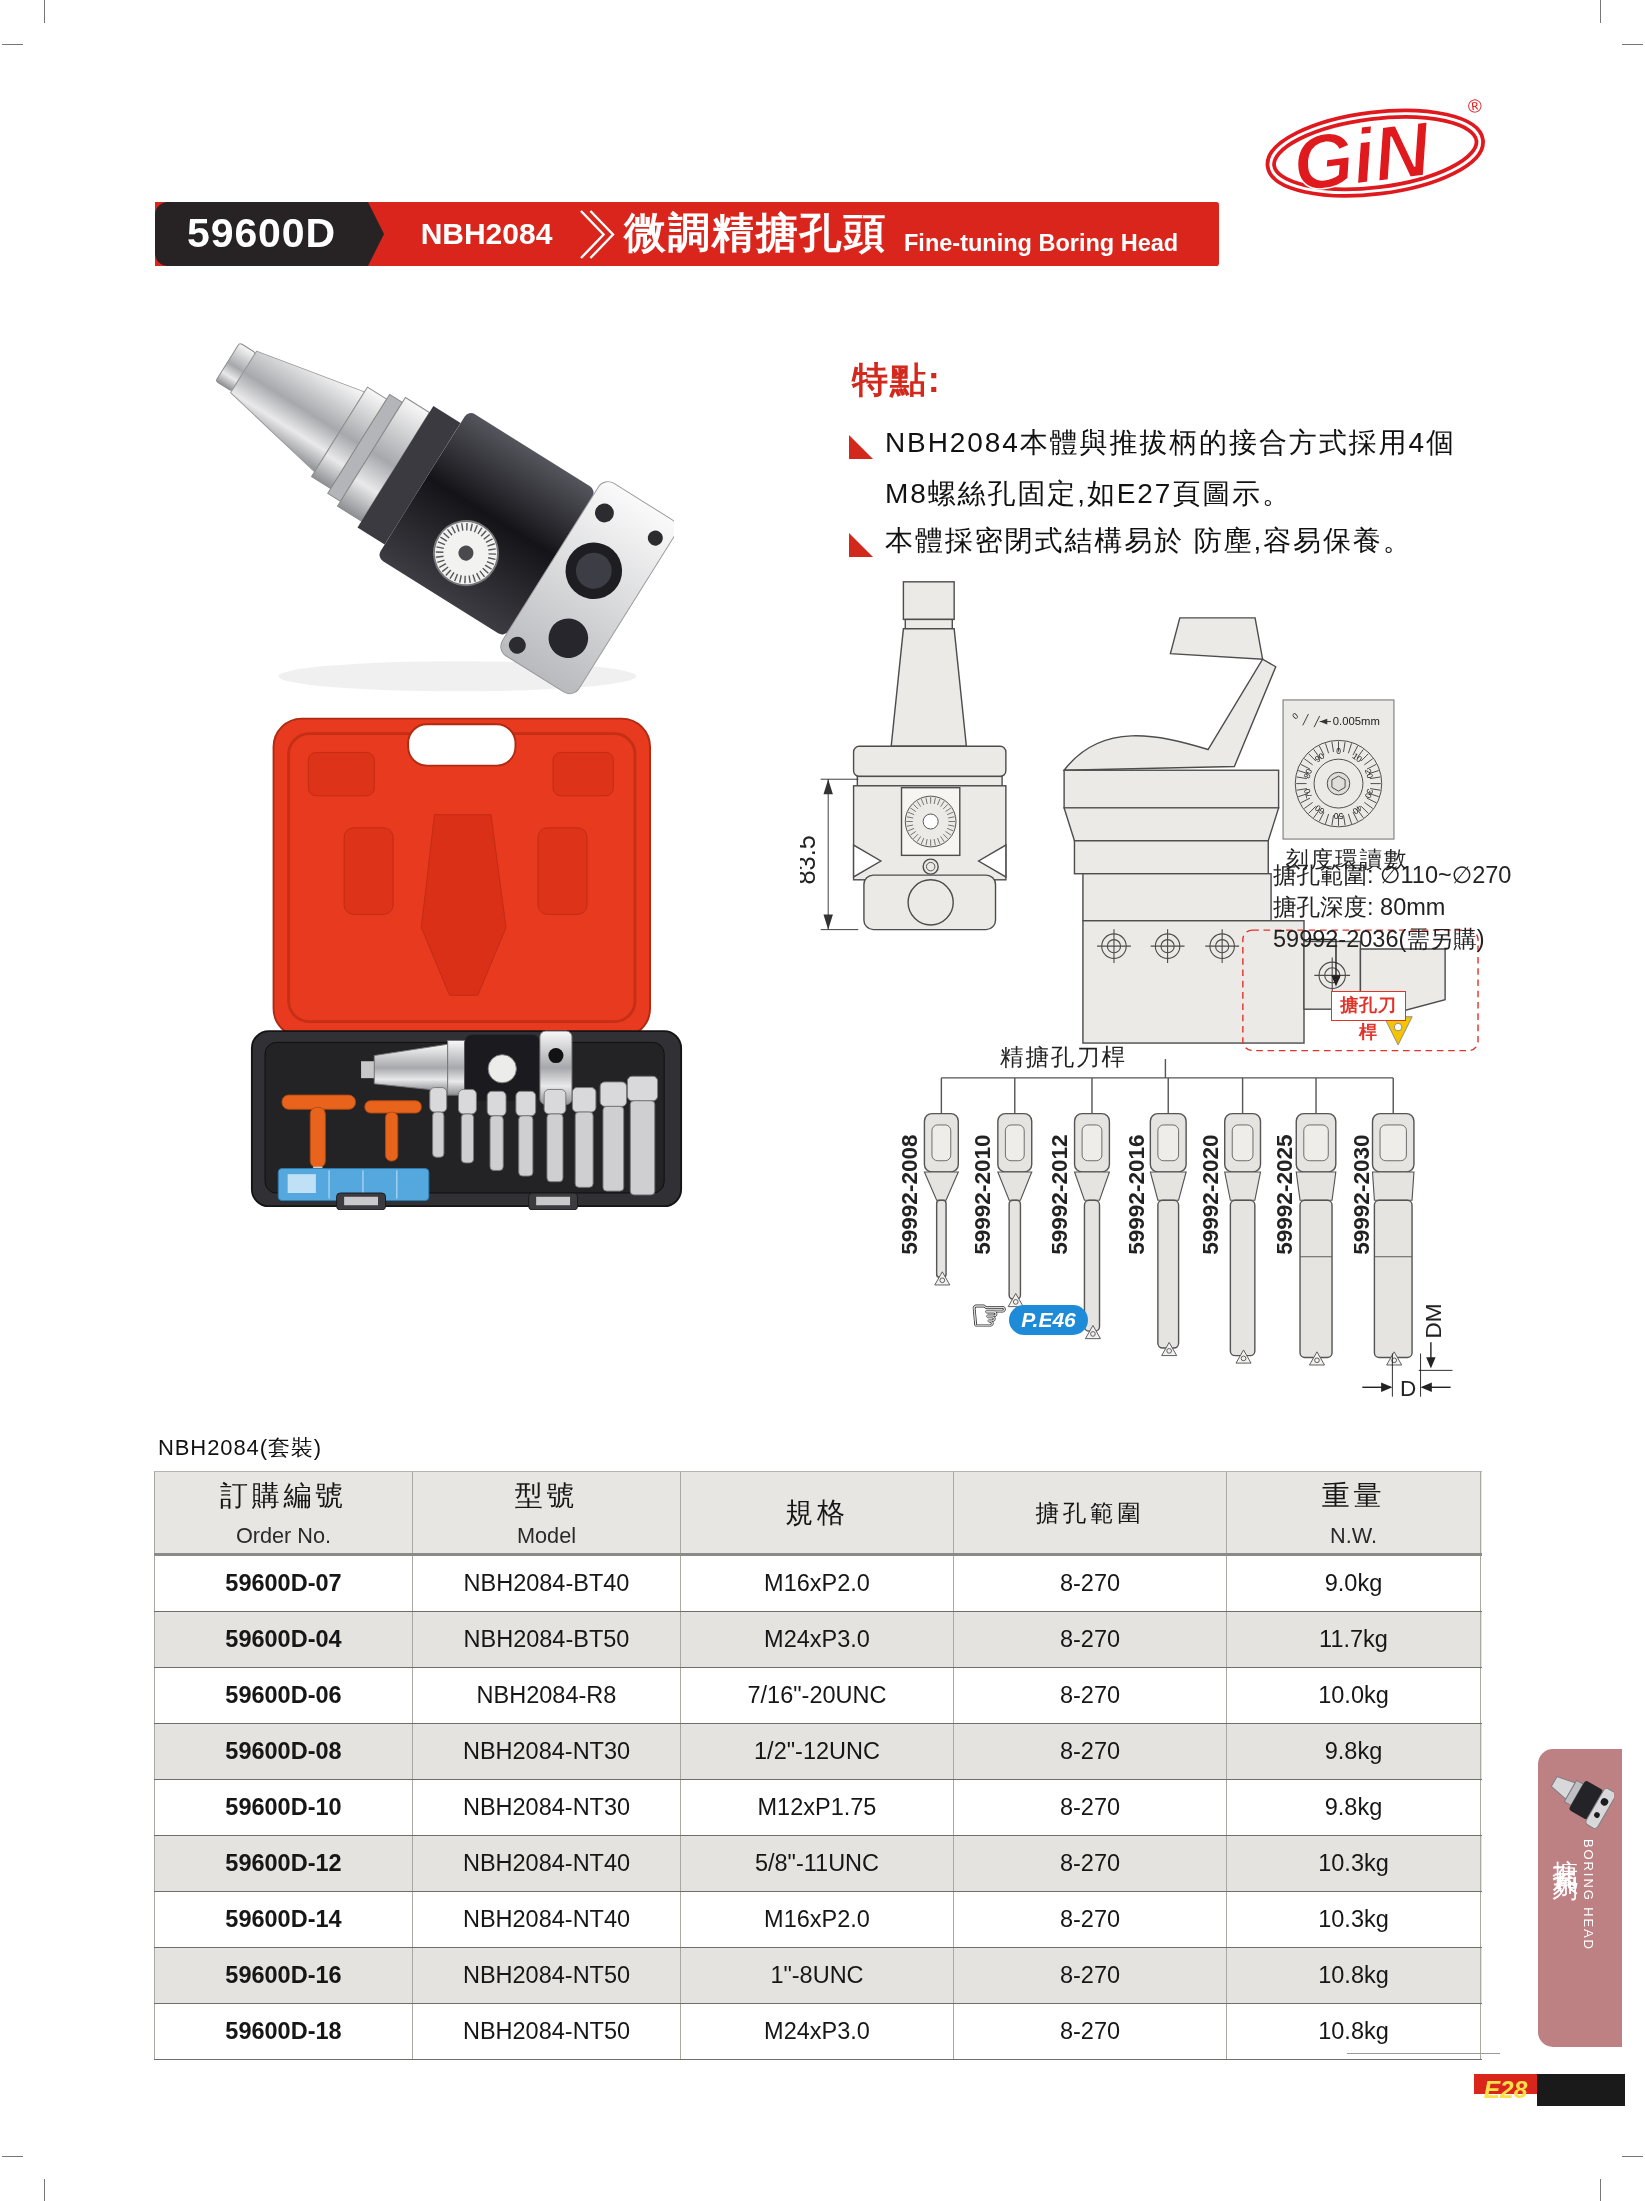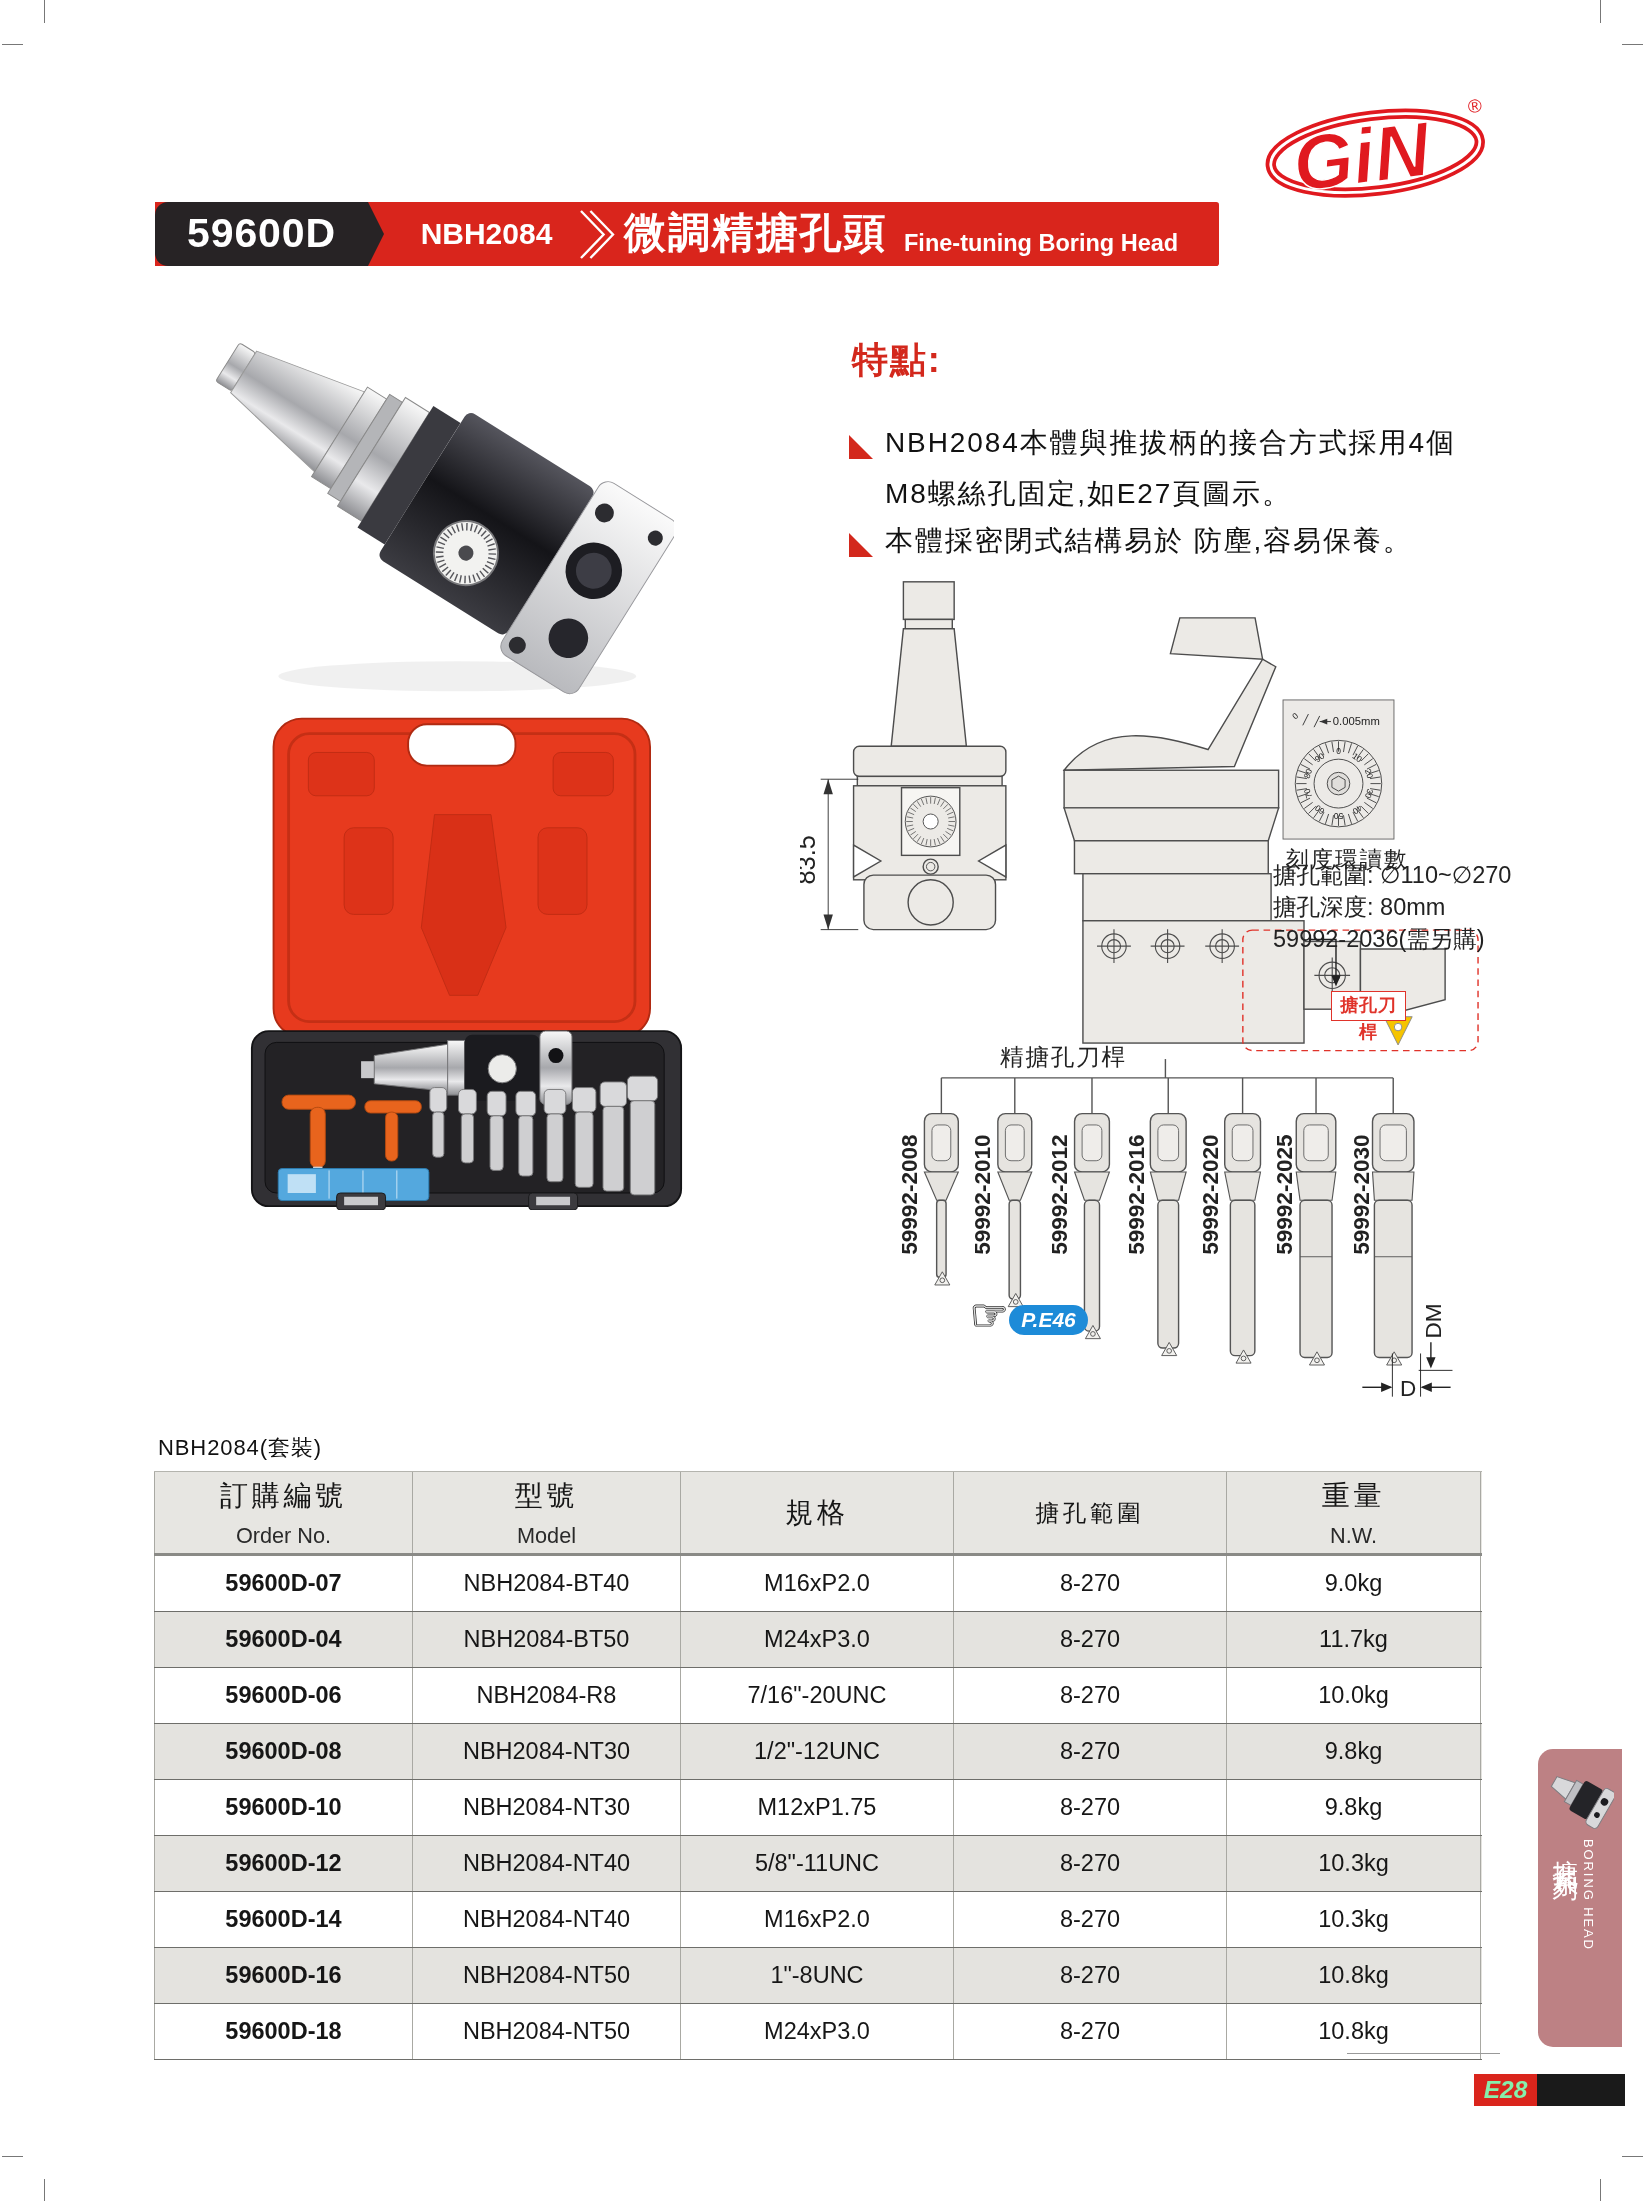--- a/index.html
+++ b/index.html
@@ -21,21 +21,21 @@
   .banner-code{position:absolute;left:0;top:0;width:213px;height:64px;line-height:62px;text-align:center;
                color:#fff;font-size:41px;font-weight:700;letter-spacing:0.9px;}
   .banner-model{position:absolute;left:247px;top:0;width:169px;height:84px;line-height:64px;text-align:center;
                color:#fff;font-size:30px;font-weight:700;}
   .banner-chev{position:absolute;left:422px;top:7.5px;}
   .banner-zh{position:absolute;left:469px;top:0;height:64px;line-height:62px;color:#fff;
              font-size:42px;font-weight:700;letter-spacing:1.9px;}
   .banner-en{position:absolute;left:749px;top:28px;color:#fff;font-size:23.5px;font-weight:700;}
 
   
-  .feat-head{left:852px;top:336px;font-size:36px;font-weight:700;color:#d3281c;letter-spacing:1.9px;}
+  .feat-head{left:852px;top:356px;font-size:36px;font-weight:700;color:#d3281c;letter-spacing:1.9px;}
   .tri{width:0;height:0;border-bottom:24.5px solid #d3281c;border-right:24.5px solid transparent;}
   .feat-line{font-size:28px;color:#111;letter-spacing:1.9px;white-space:nowrap;}
 
   
   .dial-caption{left:1286px;top:844px;font-size:22.6px;letter-spacing:1.9px;color:#222;}
   .specs{left:1273px;top:859px;font-size:23.5px;line-height:32px;color:#222;white-space:nowrap;}
   .cutter-label{left:1331px;top:991px;width:73px;height:28px;border:1.9px solid #e0332a;background:#fff;
                 color:#e0332a;font-size:18px;font-weight:700;text-align:center;line-height:27px;letter-spacing:0.9px;}
   .fine-label{left:1000px;top:1041px;font-size:23.5px;color:#222;letter-spacing:1.9px;}
 
@@ -63,21 +63,21 @@
          border-left:0.9px solid #a9a9a3;}
   .tcell:last-child{border-right:0.9px solid #a9a9a3;}
   .tcell.bold{font-weight:700;}
 
   
   .tab{left:1538px;top:1749px;width:84px;height:298px;background:#bd8184;border-radius:15px 0 0 15px;}
   .tab-zh{position:absolute;left:11.3px;top:90px;color:#fff;font-size:25.4px;letter-spacing:5.6px;
           writing-mode:vertical-rl;text-orientation:upright;}
   .tab-en{position:absolute;left:43px;top:90px;color:#fff;font-size:13px;letter-spacing:1.9px;
           writing-mode:vertical-rl;}
-  .page-badge{left:1474px;top:2074px;width:63px;height:32px;background:#da251c;color:#86efac;
+  .page-badge{left:1474px;top:2074px;width:63px;height:20px;background:#da251c;color:#fde047;
           font-size:24.5px;font-weight:700;font-style:italic;text-align:center;line-height:32px;}
   .page-bar{left:1537px;top:2074px;width:88px;height:32px;background:#1a1a1a;}
   .rule{left:1347px;top:2053px;width:153px;height:0.9px;background:#999;}
 </style>
 </head>
 <body>
 
 <div class="page">
 
   <div class="crop" style="left:44px;top:0;width:0.9px;height:22.6px"></div>

